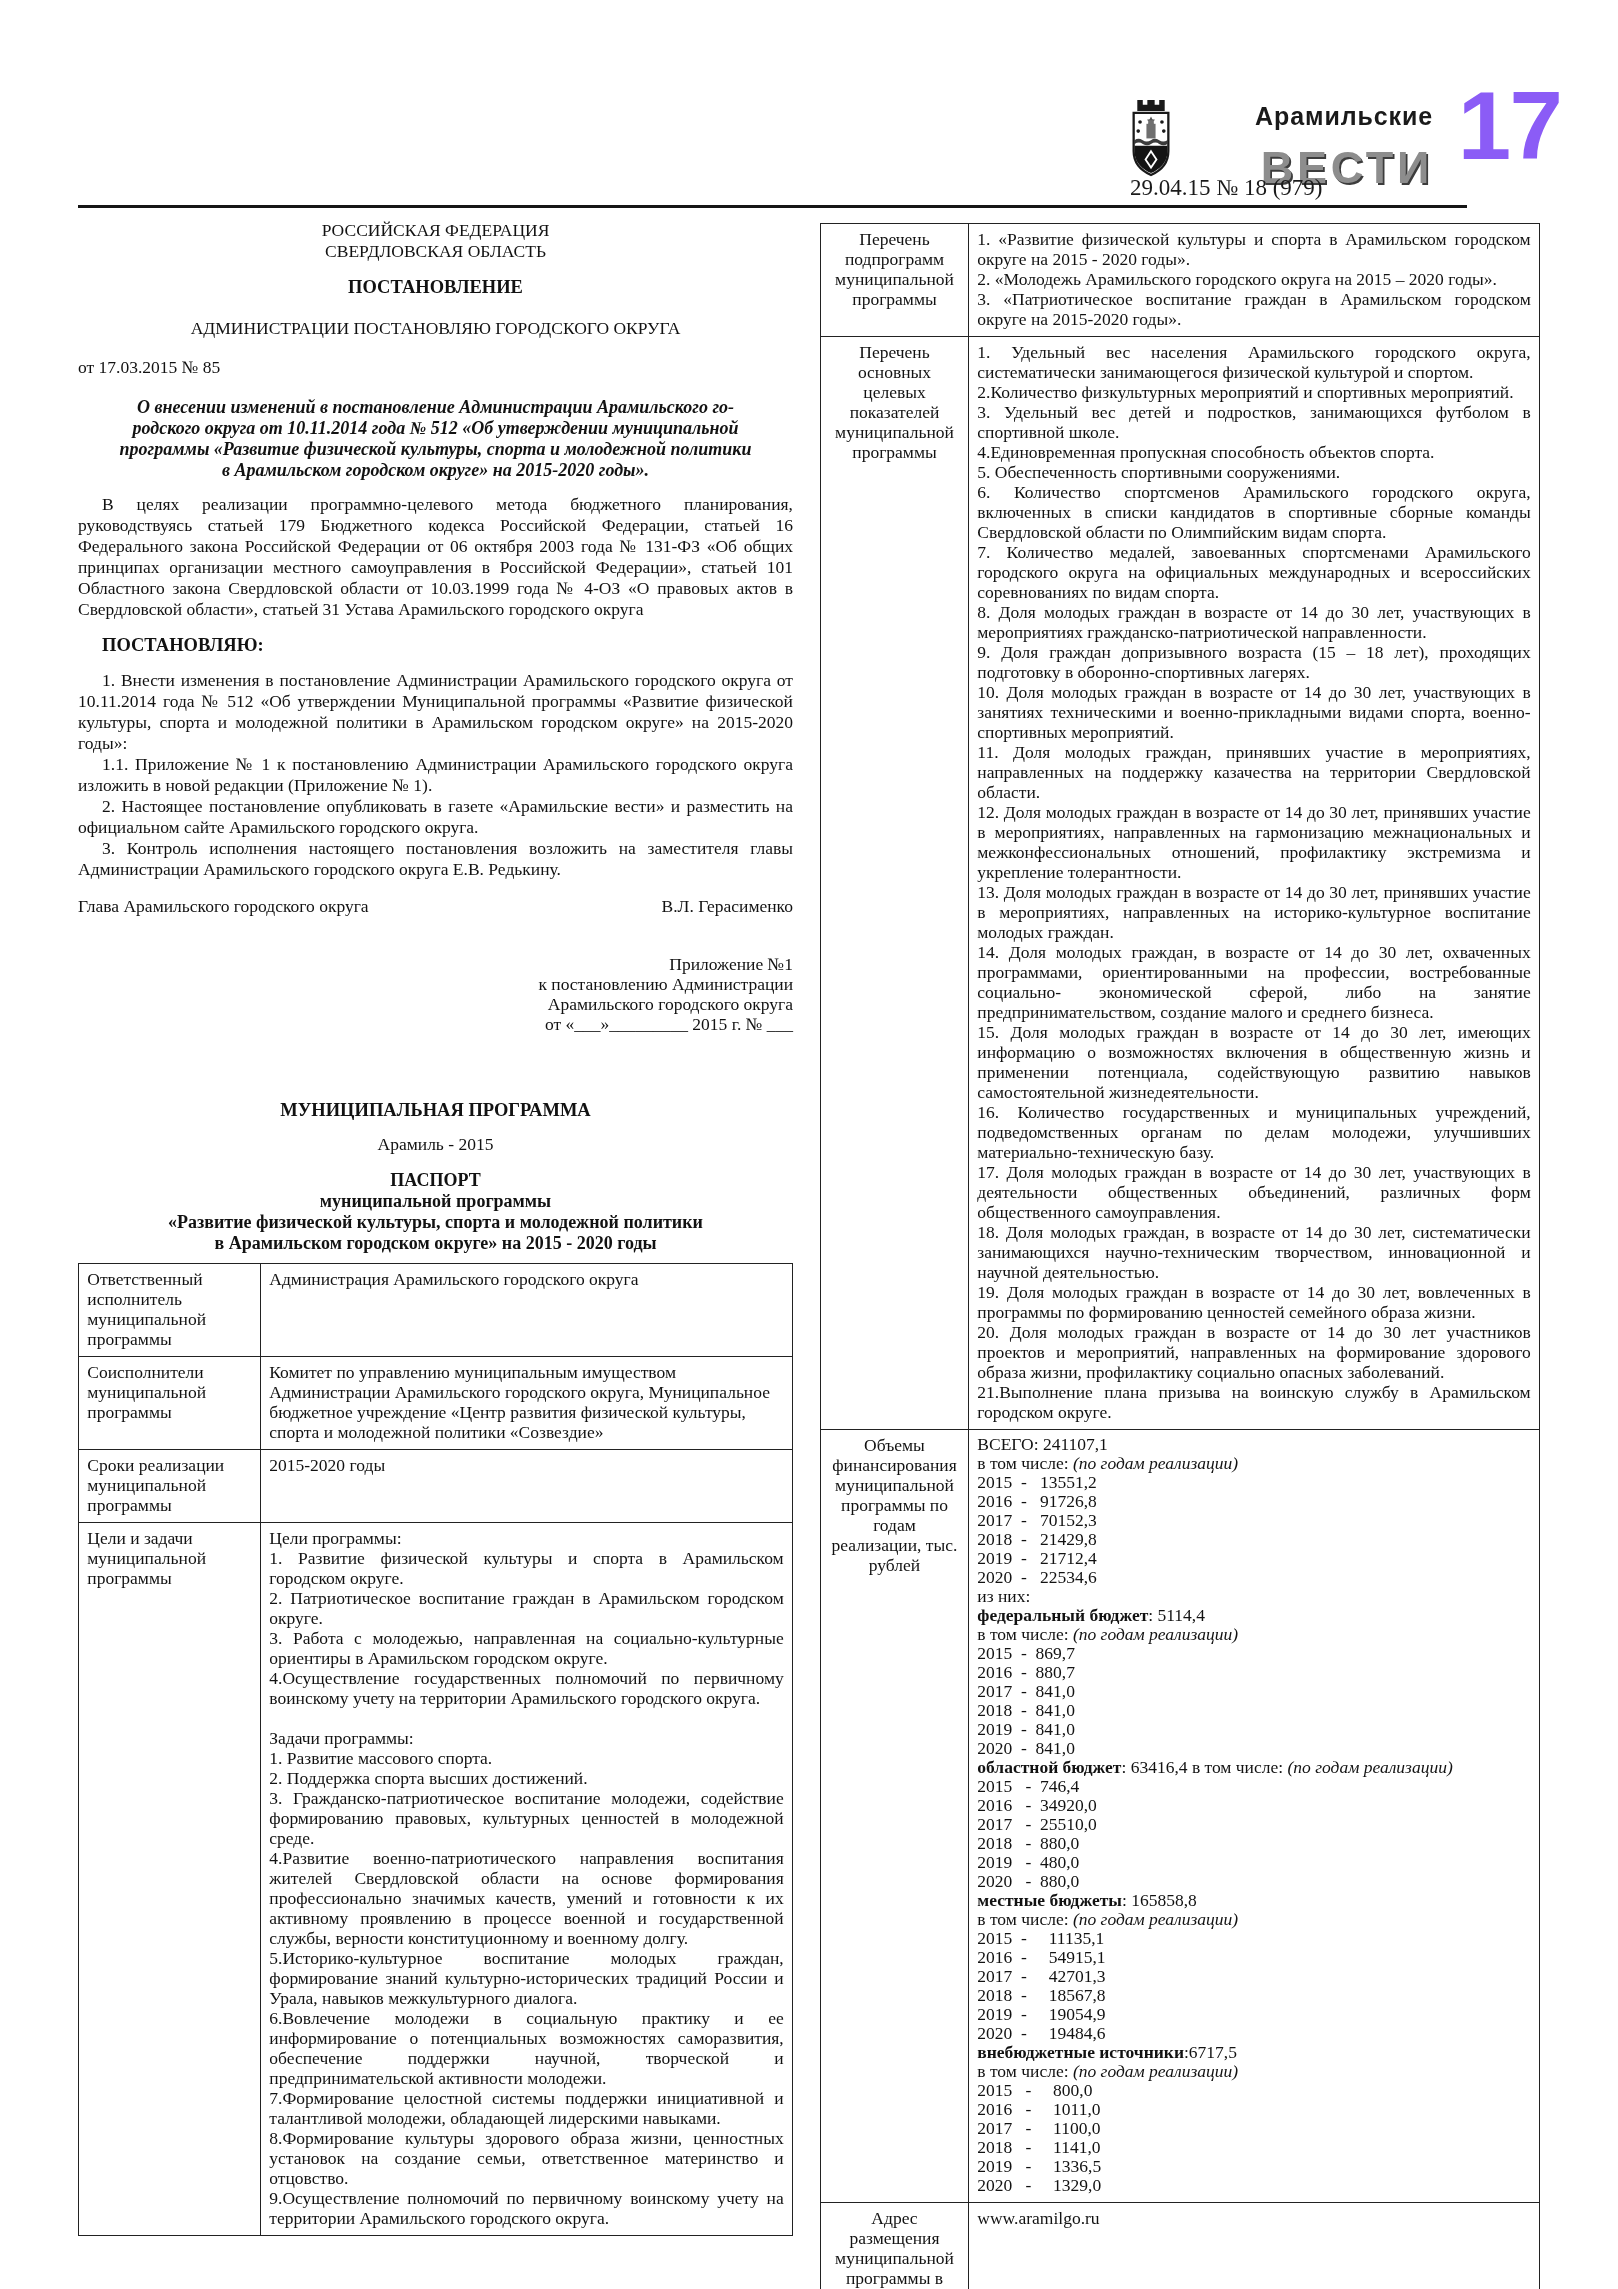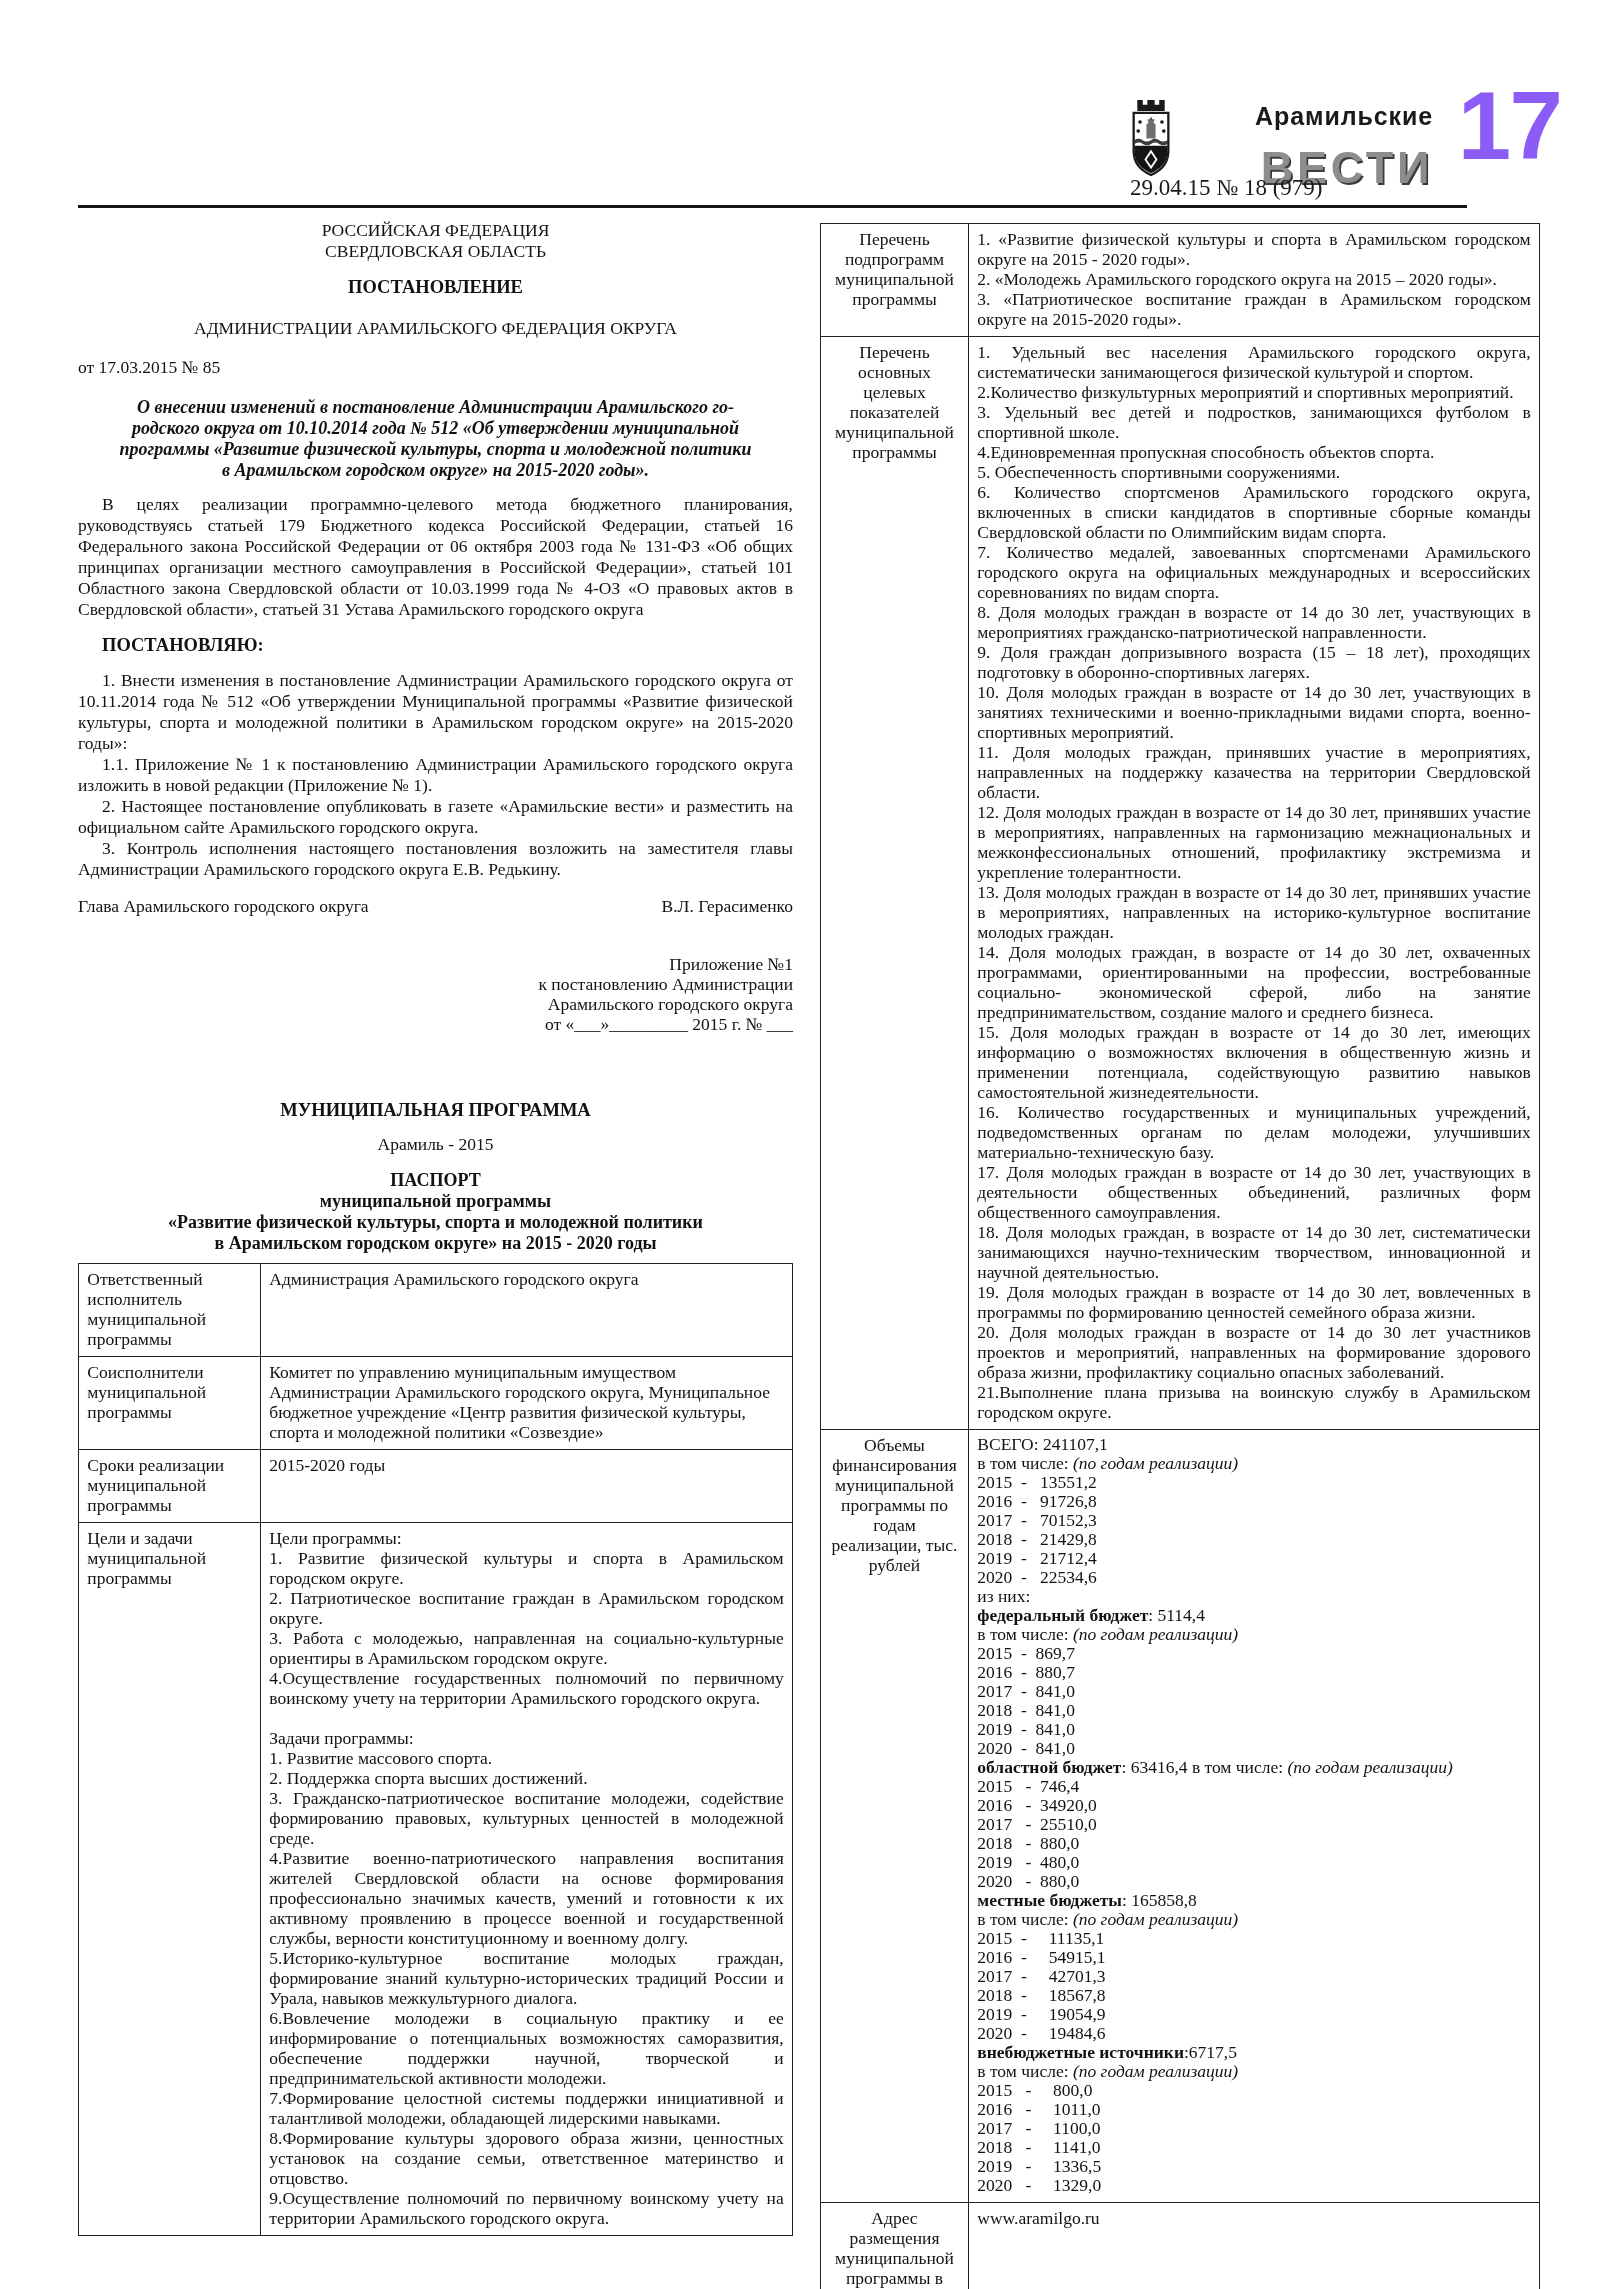--- a/index.html
+++ b/index.html
@@ -86,25 +86,25 @@
   </div>
   <div class="page-number">17</div>
   <div class="issue-line">29.04.15   № 18 (979)</div>
   <div class="head-rule"></div>
 </div>
 
 <div class="left-col">
   <div class="center">РОССИЙСКАЯ ФЕДЕРАЦИЯ</div>
   <div class="center">СВЕРДЛОВСКАЯ ОБЛАСТЬ</div>
   <div class="center b" style="margin-top:14.8px; font-size:18.5px;">ПОСТАНОВЛЕНИЕ</div>
-  <div class="center" style="margin-top:20px;">АДМИНИСТРАЦИИ АРАМИЛЬСКОГО ФЕДЕРАЦИЯ ОКРУГА</div>
+  <div class="center" style="margin-top:20px;">АДМИНИСТРАЦИИ ПОСТАНОВЛЯЮ ГОРОДСКОГО ОКРУГА</div>
   <div style="margin-top:18.5px;">от 17.03.2015 № 85</div>
 
   <div class="center bi subject ml">О внесении изменений в постановление Администрации Арамильского го-
-родского округа от 10.10.2014 года № 512  «Об утверждении муниципальной
+родского округа от 10.11.2014 года № 512  «Об утверждении муниципальной
 программы «Развитие физической культуры, спорта и молодежной политики
 в Арамильском городском округе» на 2015-2020 годы».</div>
 
   <p class="just ind preamble">В целях реализации программно-целевого метода бюджетного планирования, руководствуясь статьей 179 Бюджетного кодекса Российской Федерации, статьей 16 Федерального закона Российской Федерации от 06 октября 2003 года № 131-ФЗ «Об общих принципах организации местного самоуправления в Российской Федерации», статьей 101 Областного закона Свердловской области от 10.03.1999 года № 4-ОЗ «О правовых актов в Свердловской области», статьей 31 Устава Арамильского городского округа</p>
 
   <div class="b resolve">ПОСТАНОВЛЯЮ:</div>
 
   <div class="decree-items">
     <p class="just ind">1. Внести изменения в постановление Администрации Арамильского городского округа от 10.11.2014 года № 512 «Об утверждении Муниципальной программы «Развитие физической культуры, спорта и молодежной политики  в Арамильском городском округе» на 2015-2020 годы»:</p>
     <p class="just ind">1.1. Приложение № 1 к постановлению Администрации Арамильского городского округа изложить в новой редакции (Приложение № 1).</p>

